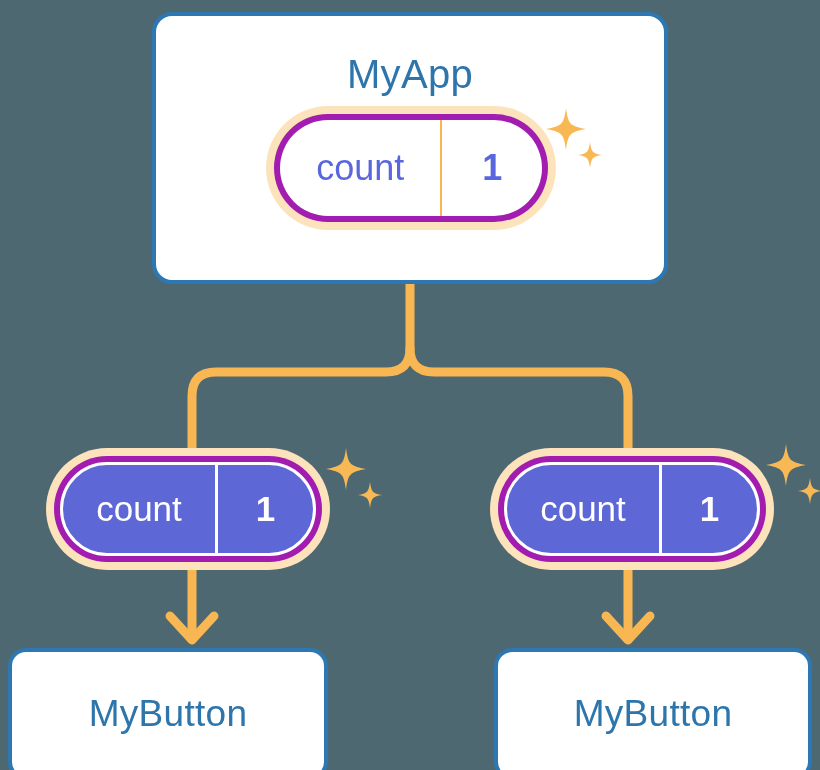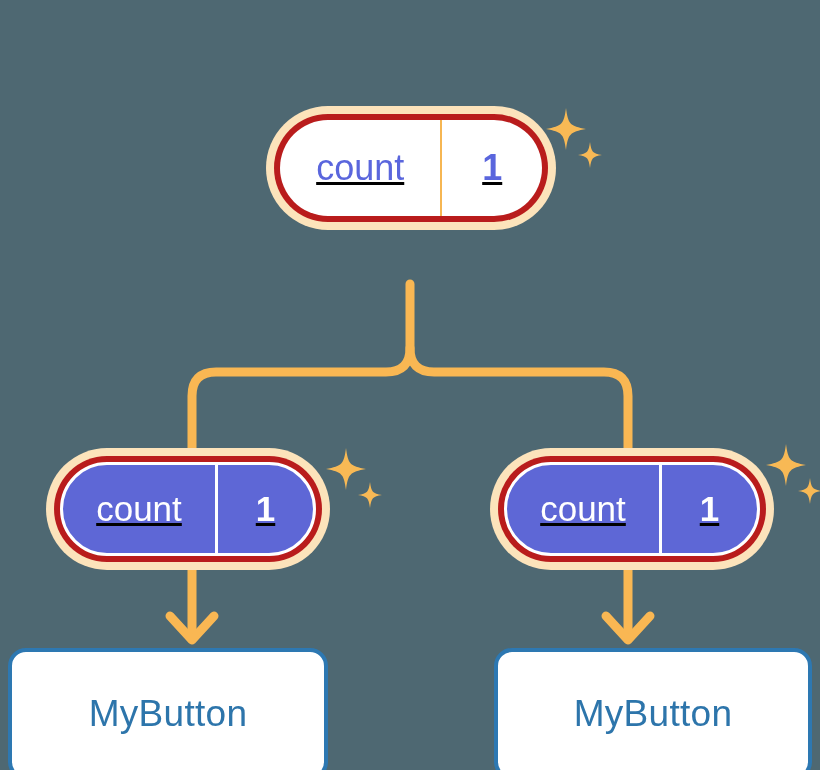--- a/index.html
+++ b/index.html
@@ -77,24 +77,23 @@
     box-sizing: border-box;
     border-radius: 999px;
     background: #fce3bb;          
     padding: 8px;
     display: flex;
   }
   .pill-mid {
     flex: 1;
     box-sizing: border-box;
     border-radius: 999px;
-    background: #b91c1c;          
+    background: #a21caf;          
     padding: 6px;
     display: flex;
-    text-decoration: underline;
   }
   .pill-inner {
     flex: 1;
     box-sizing: border-box;
     border-radius: 999px;
     display: flex;
     align-items: stretch;
     overflow: hidden;
   }
   .pill-key, .pill-val {
@@ -166,20 +165,23 @@
              Q 628 372 628 396
              L 628 452" fill="none" stroke="#f9b753" stroke-width="9" stroke-linecap="round"></path>
 
     <path d="M 192 560 L 192 638" fill="none" stroke="#f9b753" stroke-width="9" stroke-linecap="round"></path>
     <path d="M 170 616 L 192 640 L 214 616" fill="none" stroke="#f9b753" stroke-width="9" stroke-linecap="round" stroke-linejoin="round"></path>
 
     <path d="M 628 560 L 628 638" fill="none" stroke="#f9b753" stroke-width="9" stroke-linecap="round"></path>
     <path d="M 606 616 L 628 640 L 650 616" fill="none" stroke="#f9b753" stroke-width="9" stroke-linecap="round" stroke-linejoin="round"></path>
   </svg>
 
+  <div class="card" id="app-card">
+    <div id="app-title">MyApp</div>
+  </div>
 
   <div class="pill" id="app-pill">
     <div class="pill-mid">
       <div class="pill-inner">
         <div class="pill-key">count</div>
         <div class="pill-val">1</div>
       </div>
     </div>
   </div>
 

